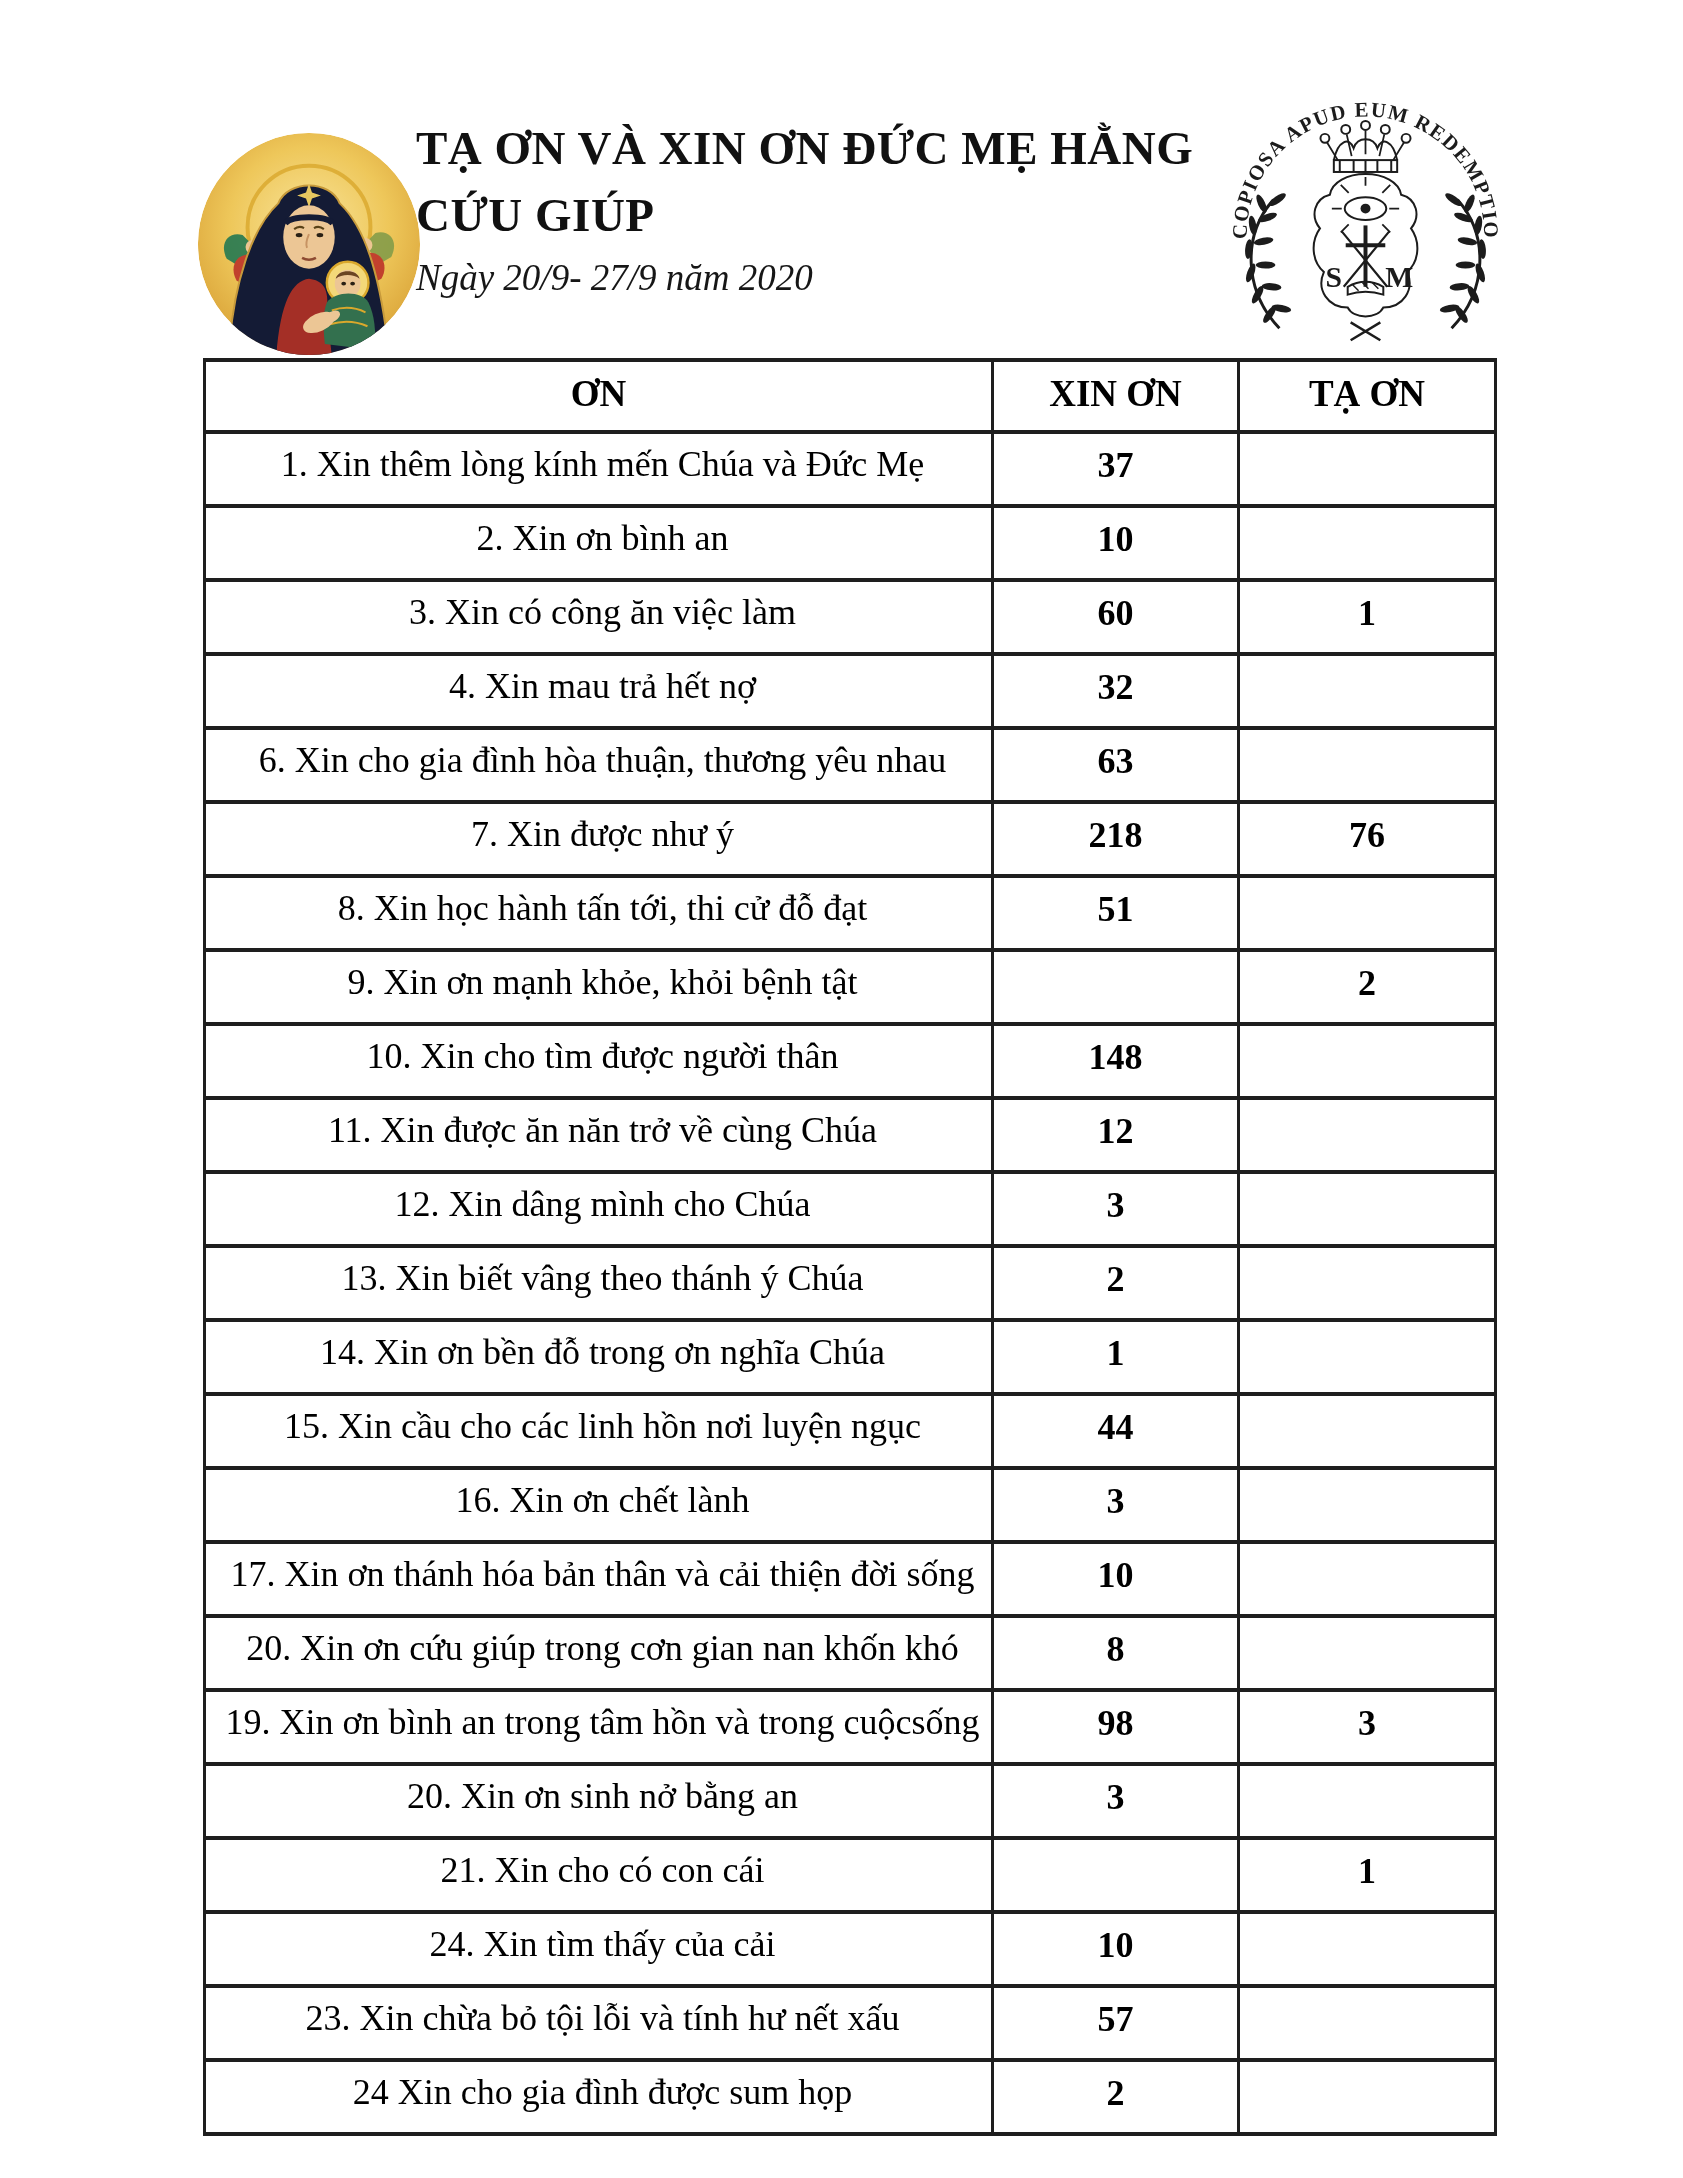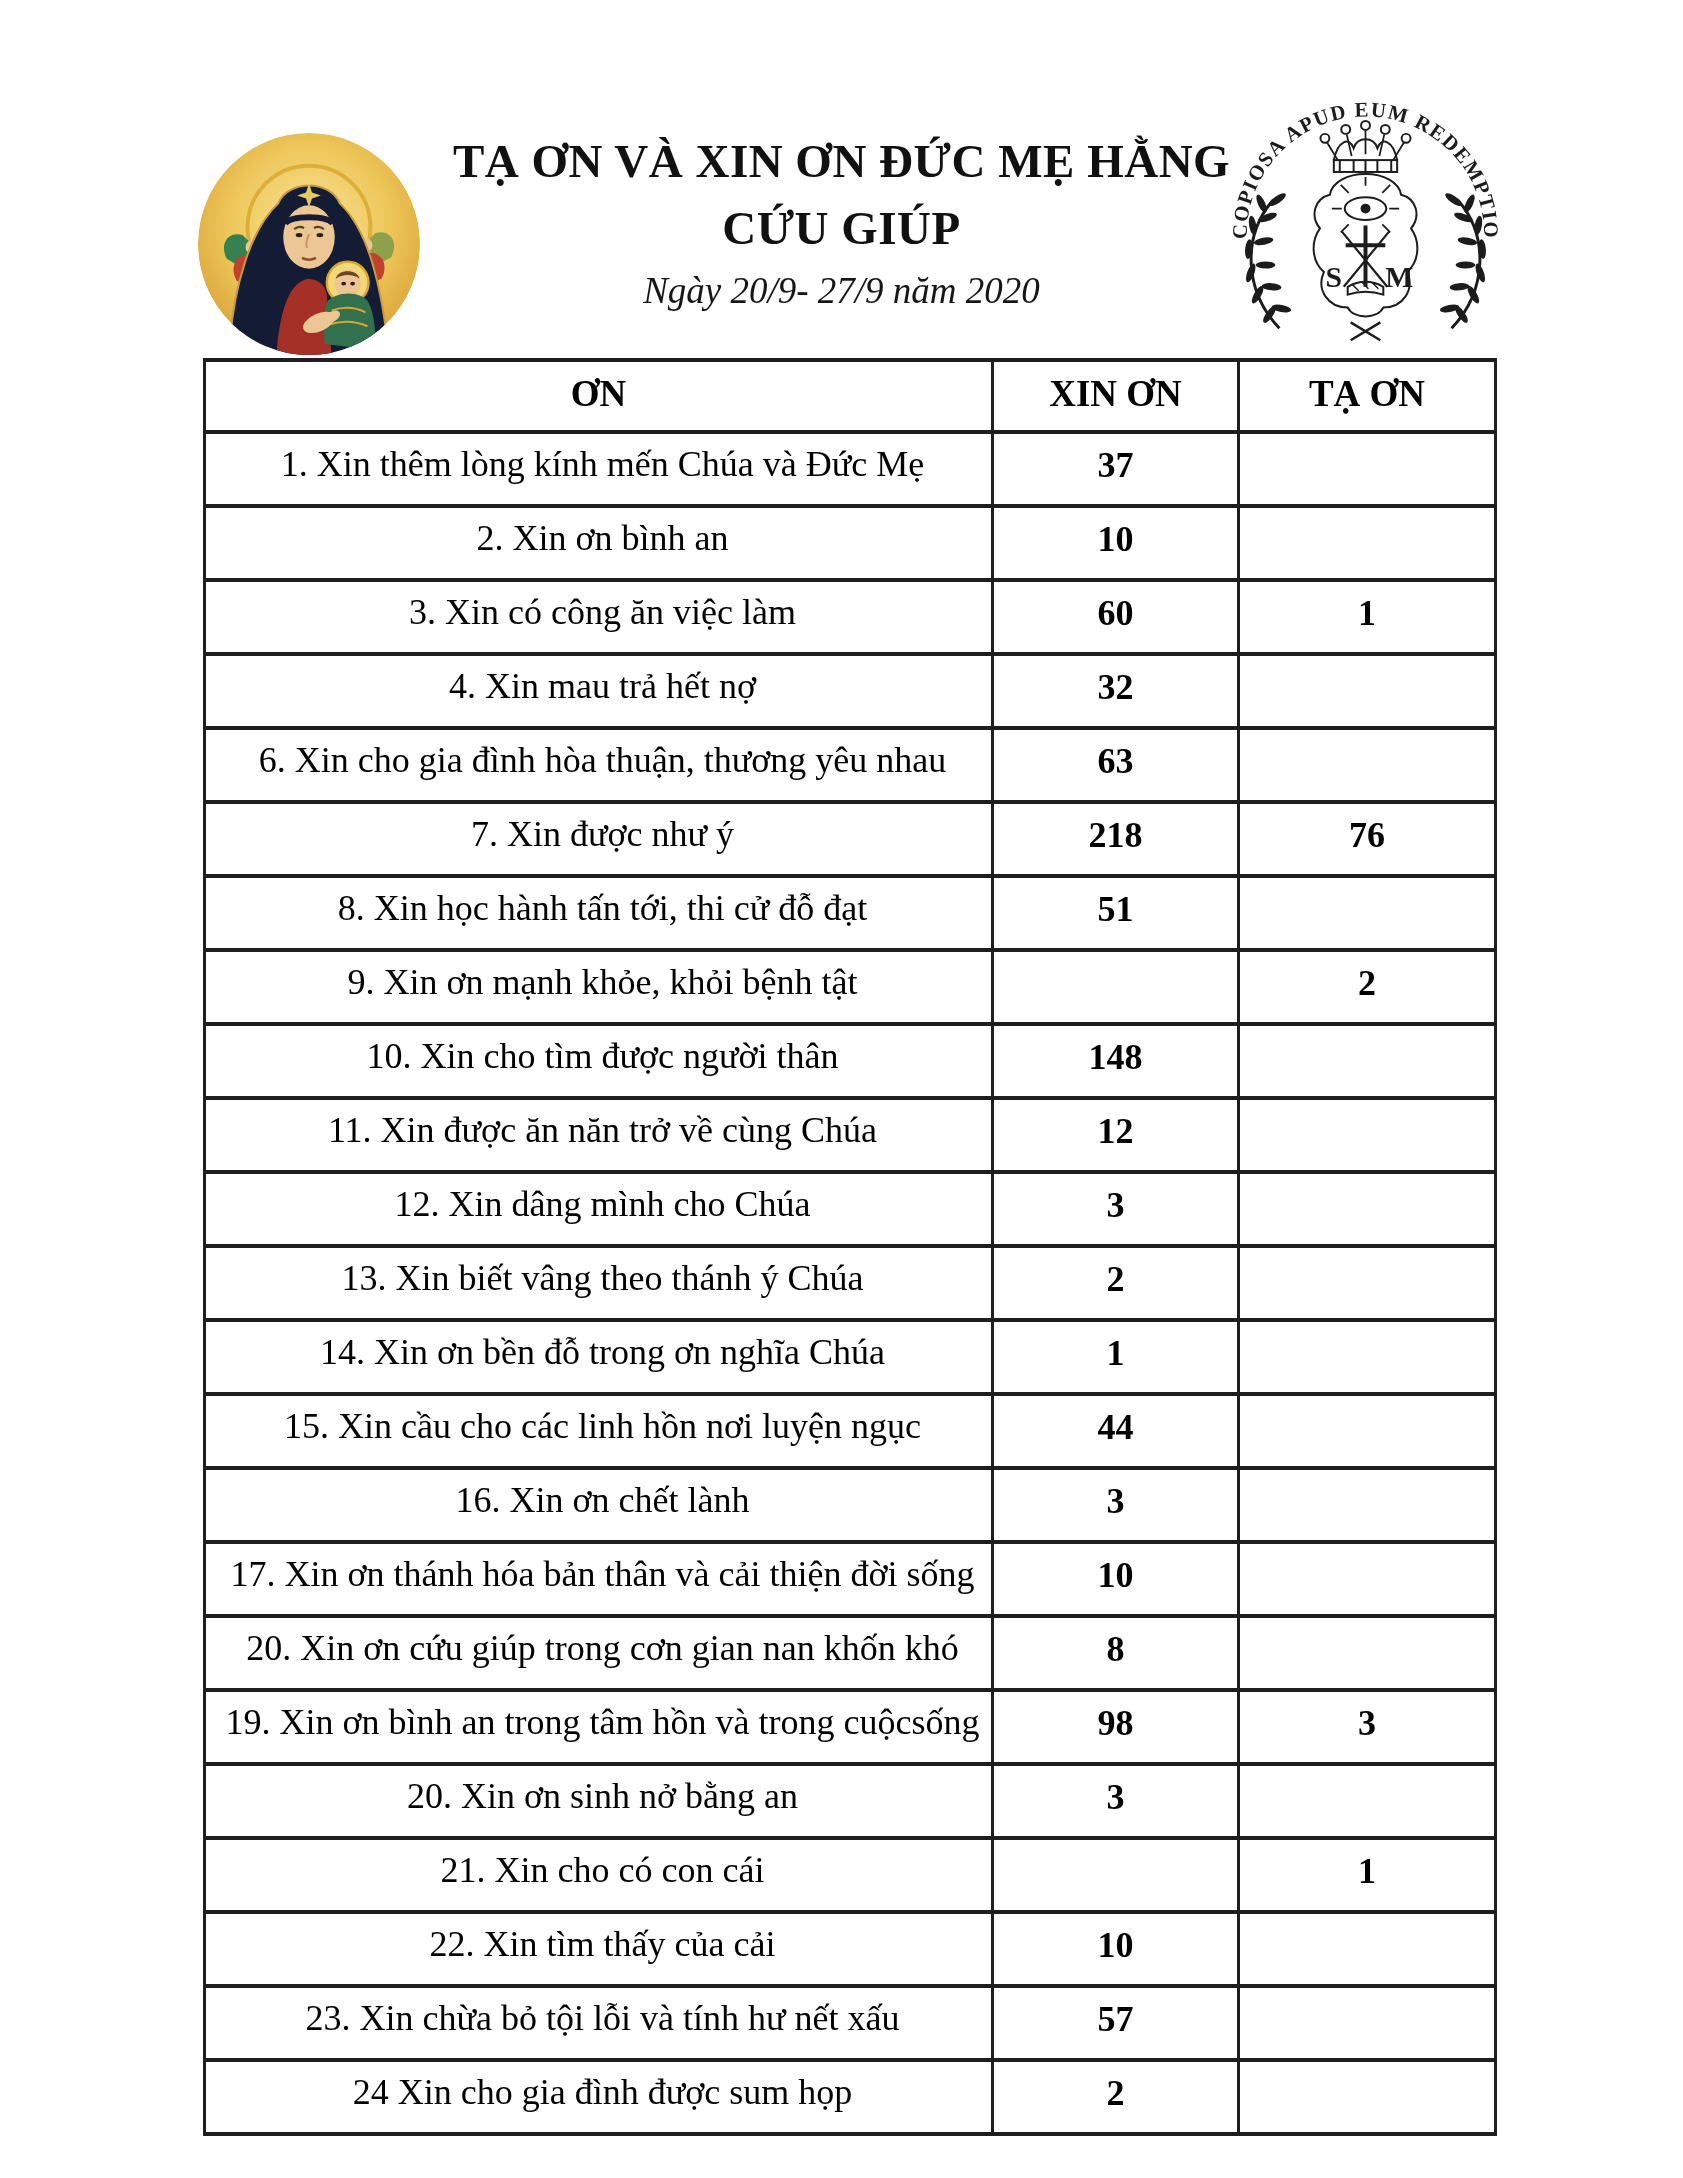--- a/index.html
+++ b/index.html
@@ -2,21 +2,21 @@
 <html><head>
 <meta charset="utf-8">
 <style>
   html,body{margin:0;padding:0;background:#ffffff;}
   .page{
     position:relative;width:1683px;height:2178px;background:#ffffff;
     font-family:"Liberation Serif","DejaVu Serif",serif;color:#000;overflow:hidden;
   }
   
   .marian-icon{position:absolute;left:197px;top:132px;width:224px;height:224px;}
-  .title-block{position:absolute;left:416px;top:128px;width:851px;text-align:center;}
+  .title-block{position:absolute;left:416px;top:115px;width:851px;}
   .doc-title{font-size:47px;font-weight:bold;line-height:1.42;letter-spacing:0.5px;color:#111;}
   .doc-date{margin-top:8px;font-size:37px;font-style:italic;color:#161616;}
   .seal{position:absolute;left:1216px;top:75px;width:299px;height:284px;}
   
   table.grace-table{
     position:absolute;left:203px;top:358px;width:1291px;
     border-collapse:collapse;table-layout:fixed;
   }
   .grace-table th,.grace-table td{
     border-left:3px solid #1e1e1e;border-right:3px solid #1e1e1e;
@@ -280,21 +280,21 @@
     <td class="cell-on">20. Xin ơn sinh nở bằng an</td>
     <td class="num">3</td>
     <td class="num"></td>
   </tr>
         <tr>
     <td class="cell-on">21. Xin cho có con cái</td>
     <td class="num"></td>
     <td class="num">1</td>
   </tr>
         <tr>
-    <td class="cell-on">22. Xin tìm thấy của cải</td>
+    <td class="cell-on">24. Xin tìm thấy của cải</td>
     <td class="num">10</td>
     <td class="num"></td>
   </tr>
         <tr>
     <td class="cell-on">23. Xin chừa bỏ tội lỗi và tính hư nết xấu</td>
     <td class="num">57</td>
     <td class="num"></td>
   </tr>
         <tr>
     <td class="cell-on">24 Xin cho gia đình được sum họp</td>

